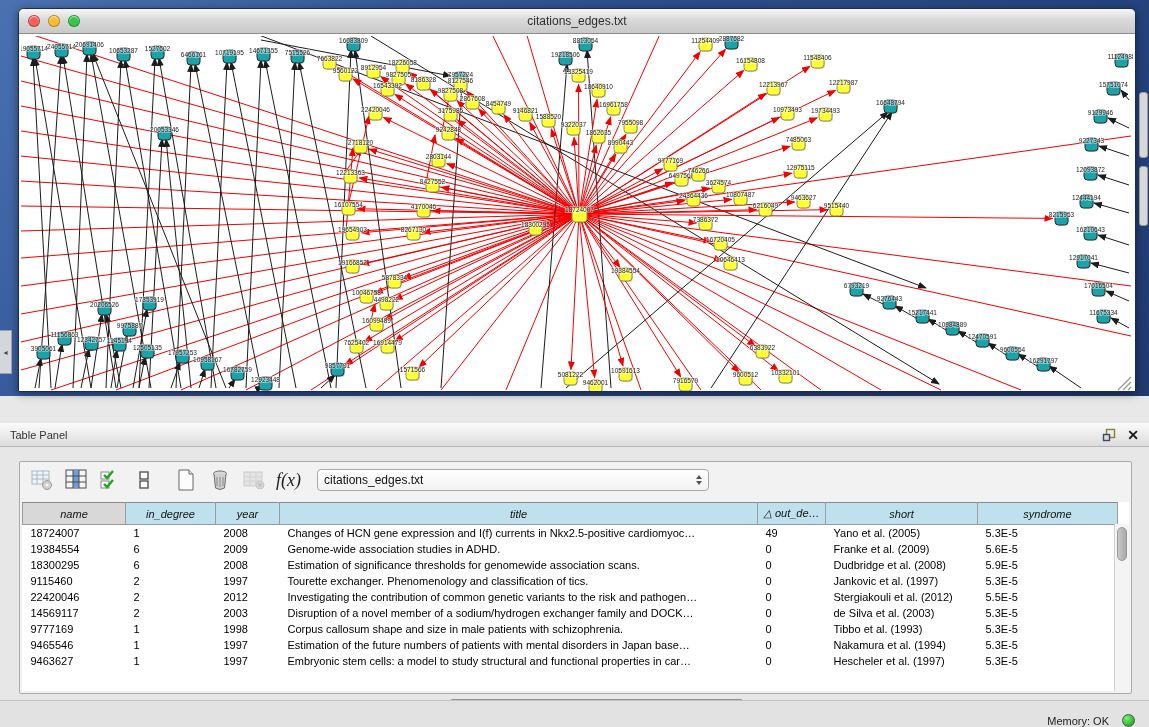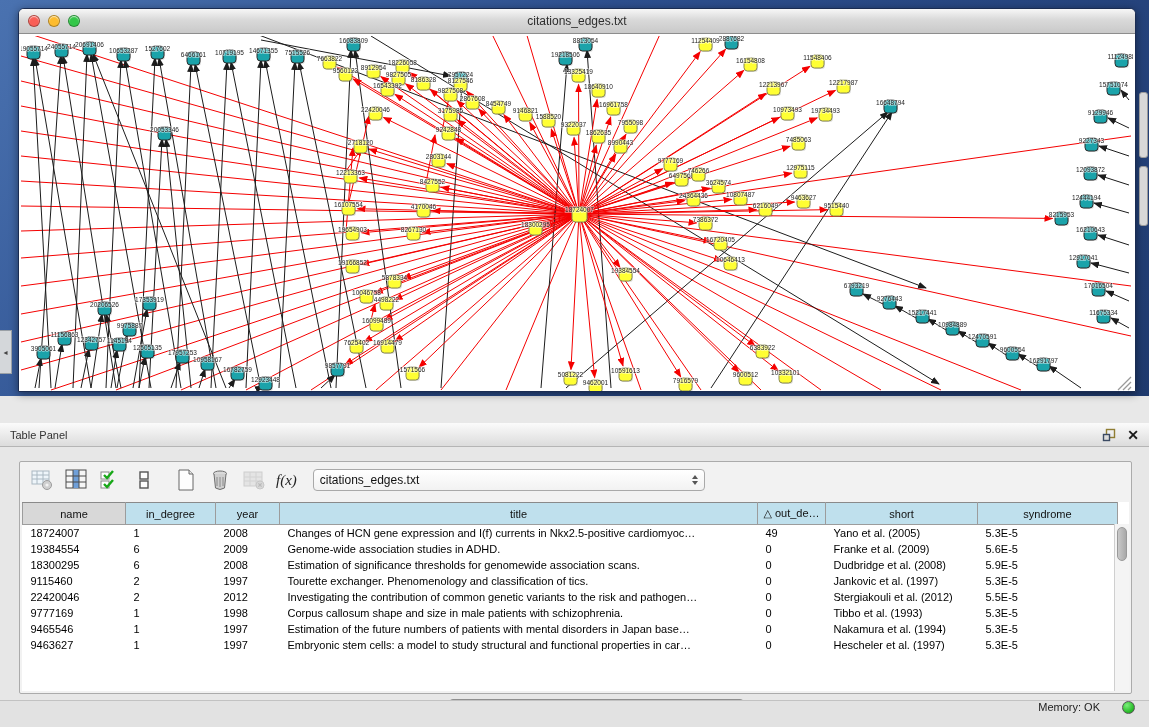--- a/index.html
+++ b/index.html
@@ -33,51 +33,51 @@
   #tp-header { height:24px; background:linear-gradient(#fbfbfb,#dcdcdc); border-bottom:1px solid #b5b5b5;
     display:flex; align-items:center; padding:0 10px; }
   #tp-title { font-size:11px; color:#333; flex:1; }
   #tp-float, #tp-close { margin-left:10px; cursor:default; display:flex; align-items:center; }
   #tp-close { font-size:14px; font-weight:bold; color:#1a1a1a; }
 
   #tp-box { position:absolute; left:19px; top:38px; width:1113px; height:233px;
     background:#f2f2f2; border:1px solid #ababab; border-radius:2px; }
   #tp-toolbar { height:36px; display:flex; align-items:center; gap:10px; padding:0 10px; }
   .tool-btn { width:24px; height:24px; display:flex; align-items:center; justify-content:center; }
-  #fx-label { font-size:15px; font-style:italic; font-family:"Liberation Serif",serif; color:#222; }
+  #fx-label { font-size:18px; font-style:italic; font-family:"Liberation Serif",serif; color:#222; }
   #table-select { width:392px; height:22px; margin-left:6px; background:linear-gradient(#ffffff,#f2f2f2);
     border:1px solid #a9a9a9; border-radius:4px; display:flex; align-items:center; padding:0 6px; font-size:12px; color:#111; }
   #table-select .sel-text { flex:1; }
   .stepper { display:flex; flex-direction:column; gap:2px; }
   .stepper i { width:0; height:0; border-left:3.5px solid transparent; border-right:3.5px solid transparent; }
   .stepper .up { border-bottom:4px solid #555; }
   .stepper .dn { border-top:4px solid #555; }
 
   #tp-table { position:absolute; left:2px; top:40px; right:2px; bottom:2px; background:#fff; overflow:hidden; }
   table { border-collapse:collapse; table-layout:fixed; width:1095px; }
   th { height:22px; font-size:11px; font-weight:normal; color:#111;
-    border:1px solid #9c9c9c; border-top:1px solid #8a8a8a; text-align:center; overflow:hidden; white-space:nowrap; }
+    border:1px solid #9c9c9c; border-top:1px solid #8a8a8a; text-align:center; overflow:hidden; white-space:nowrap;font-style:italic; }
   td { height:16px; font-size:11px; color:#000; padding:0 4px 0 8px; white-space:nowrap; overflow:hidden;
     text-overflow:clip; }
   #vscroll { position:absolute; right:0; top:22px; width:15px; bottom:0; background:#f4f4f4; border-left:1px solid #cfcfcf; }
   #vscroll .thumb { position:absolute; left:2px; top:3px; width:10px; height:34px; border-radius:6px;
     background:linear-gradient(90deg,#c9c9c9,#a8a8a8); border:1px solid #999; }
 
   
   #tp-tabs { position:absolute; left:0; right:0; top:276px; display:flex; justify-content:center;padding-left:44px; }
   .seg { display:flex; border:1px solid #8f8f8f; border-radius:5px; overflow:hidden; height:22px;
     box-shadow:0 1px 1px rgba(255,255,255,.8); }
   .seg-btn { padding:0 16px; font-size:12px; display:flex; align-items:center; background:linear-gradient(#ffffff,#ededed);
     color:#111; border-left:1px solid #b5b5b5; }
   .seg-btn:first-child { border-left:none; }
   .seg-btn.active { background:linear-gradient(#9a9a9a,#757575); color:#efefef; }
 
   
   #statusbar { position:absolute; left:0; top:700px; width:1149px; height:27px; background:#e2e2e2;
-    border-top:1px solid #c2c2c2; display:flex; align-items:flex-start; justify-content:flex-end; padding:0 14px; gap:22px; }
+    border-top:1px solid #c2c2c2; display:flex; align-items:flex-end; justify-content:flex-end; padding:0 14px; gap:13px; }
   #memory-label { font-size:11px; color:#222; }
   #memory-dot { width:13px; height:13px; border-radius:50%;
     background:radial-gradient(circle at 35% 30%, #7bf07b, #2fbf2f 60%, #188a18); border:1px solid #555; }
 </style>
 </head>
 <body>
 
 <div id="desktop">
   <div id="net-window">
     <div id="titlebar">
@@ -1016,20 +1016,29 @@
             <tr>
               <td>22420046</td>
               <td>2</td>
               <td>2012</td>
               <td>Investigating the contribution of common genetic variants to the risk and pathogen…</td>
               <td>0</td>
               <td>Stergiakouli et al. (2012)</td>
               <td>5.5E-5</td>
             </tr>
             <tr>
+              <td>14569117</td>
+              <td>2</td>
+              <td>2003</td>
+              <td>Disruption of a novel member of a sodium/hydrogen exchanger family and DOCK…</td>
+              <td>0</td>
+              <td>de Silva et al. (2003)</td>
+              <td>5.3E-5</td>
+            </tr>
+            <tr>
               <td>9777169</td>
               <td>1</td>
               <td>1998</td>
               <td>Corpus callosum shape and size in male patients with schizophrenia.</td>
               <td>0</td>
               <td>Tibbo et al. (1993)</td>
               <td>5.3E-5</td>
             </tr>
             <tr>
               <td>9465546</td>

